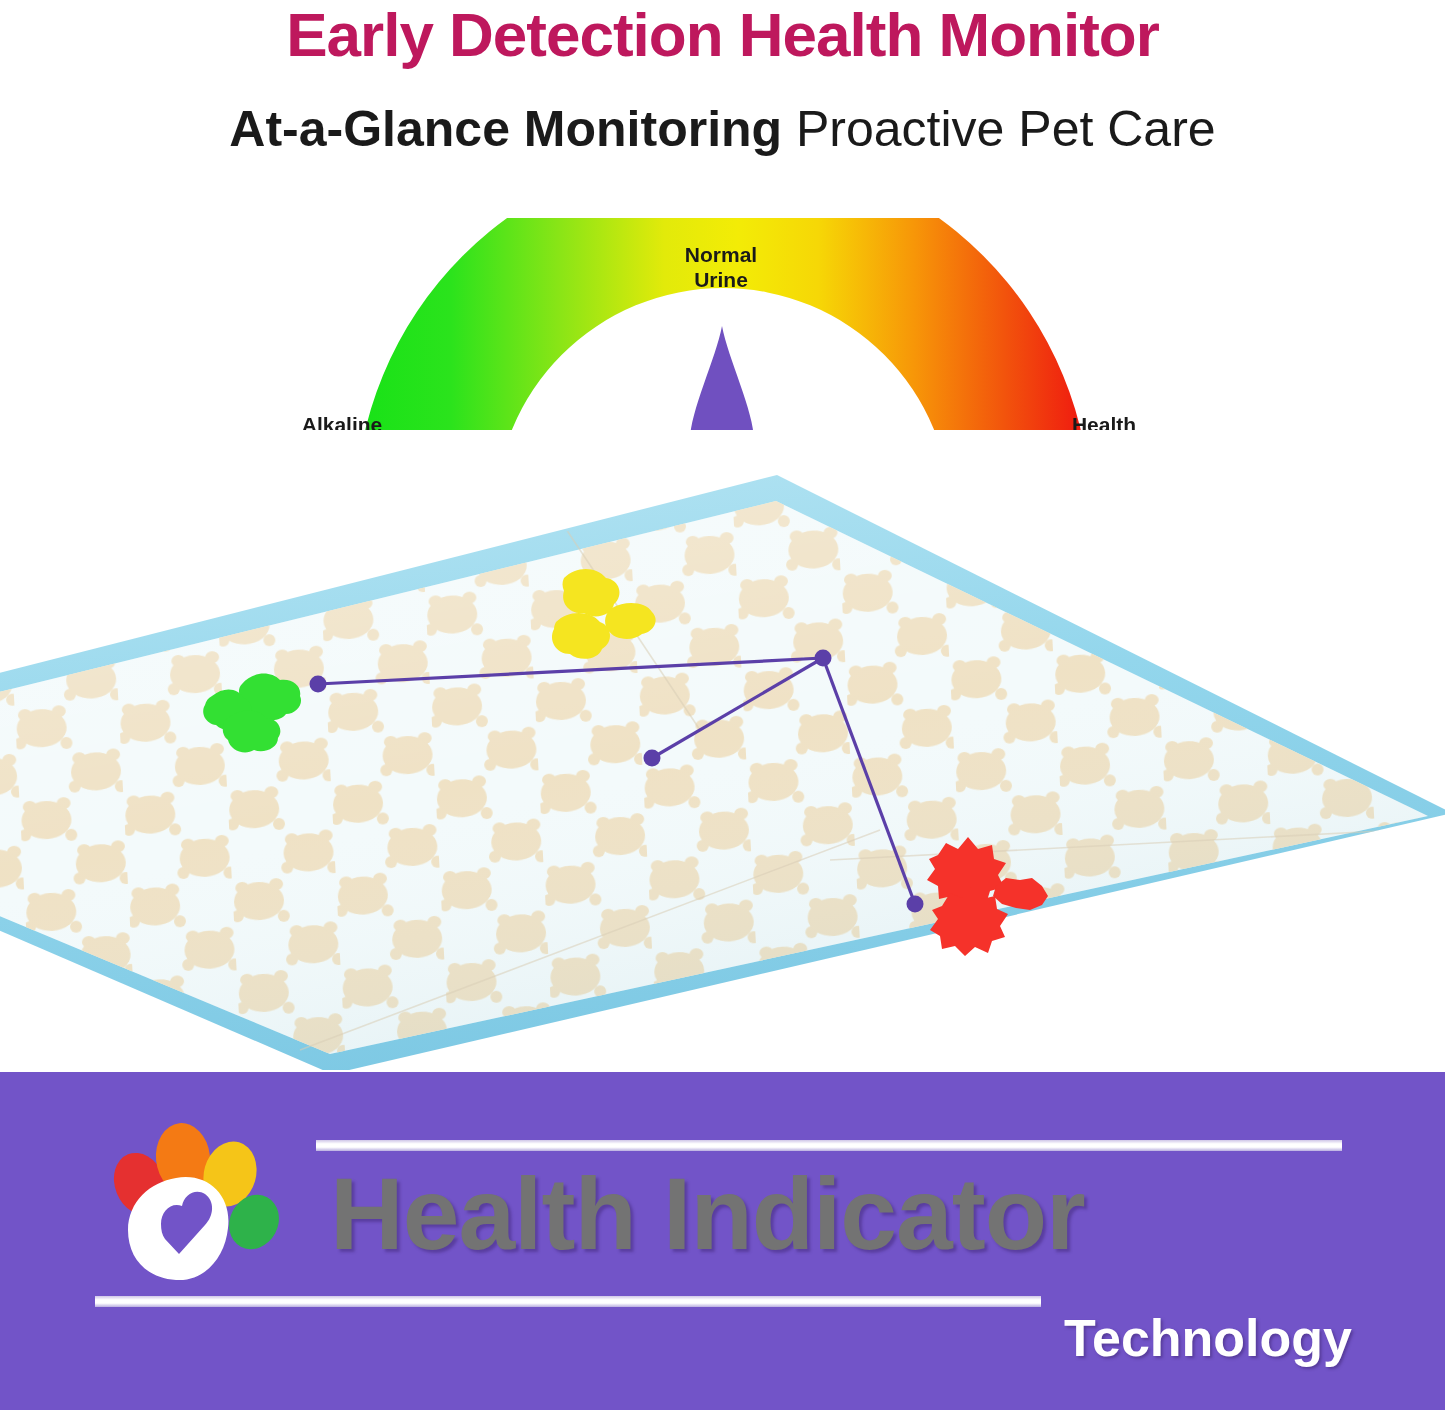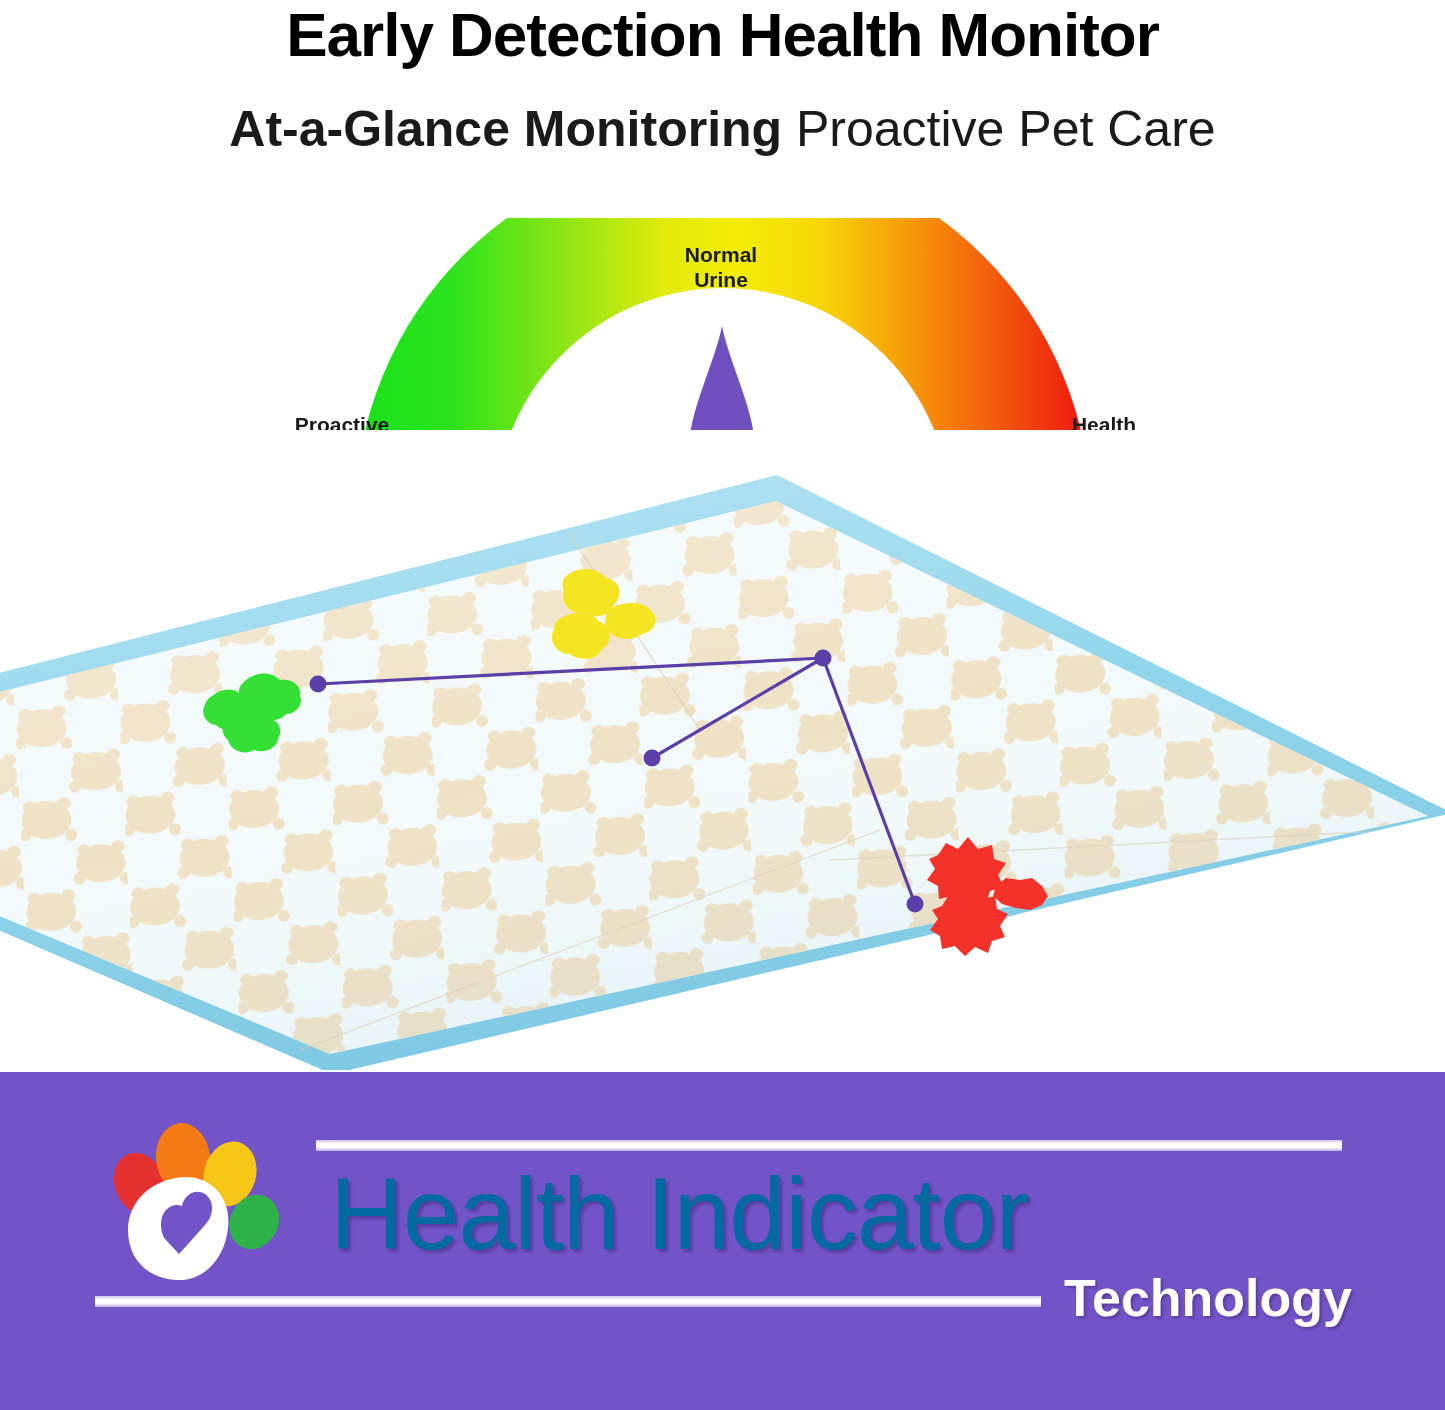--- a/index.html
+++ b/index.html
@@ -6,21 +6,21 @@
   body{
     width:1445px;height:1410px;position:relative;overflow:hidden;
     font-family:"Liberation Sans","DejaVu Sans",sans-serif;
     background:#ffffff;
   }
 
   
   #header{position:absolute;left:0;top:0;width:1445px;height:175px;}
   #main-title{
     position:absolute;left:0;top:2px;width:1445px;text-align:center;
-    font-size:62px;font-weight:bold;color:#000000;letter-spacing:-1px;
+    font-size:62px;font-weight:bold;color:#be185d;letter-spacing:-1px;
     white-space:nowrap;line-height:1.05;
   }
   #subtitle{
     position:absolute;left:0;top:102px;width:1445px;text-align:center;
     font-size:50px;color:#1a1a1a;white-space:nowrap;line-height:1.1;
   }
   #subtitle .bold{font-weight:bold;}
   #subtitle .reg{font-weight:normal;}
 
   
@@ -48,26 +48,26 @@
   #rule-top{
     position:absolute;left:316px;top:1140px;width:1026px;height:11px;
     background:linear-gradient(to bottom,#cfc6e8 0%,#ffffff 35%,#ffffff 65%,#b9aee0 100%);
   }
   #rule-bottom{
     position:absolute;left:95px;top:1296px;width:946px;height:11px;
     background:linear-gradient(to bottom,#cfc6e8 0%,#ffffff 35%,#ffffff 65%,#b9aee0 100%);
   }
   #brand-main{
     position:absolute;left:330px;top:1163px;width:1060px;
-    font-size:102px;font-weight:normal;color:#0369a1;
+    font-size:102px;font-weight:bold;color:#737373;
     letter-spacing:-1px;white-space:nowrap;line-height:1;
     text-shadow:3px 3px 3px rgba(60,35,110,0.45);
   }
   #brand-sub{
-    position:absolute;left:0;top:1272px;width:1352px;text-align:right;
+    position:absolute;left:0;top:1312px;width:1352px;text-align:right;
     font-size:52px;font-weight:bold;color:#ffffff;
     white-space:nowrap;line-height:1;
     text-shadow:2px 2px 3px rgba(60,35,110,0.5);
   }
 </style>
 </head>
 <body>
 
 <div id="header">
   <div id="main-title">Early Detection Health Monitor</div>
@@ -91,21 +91,21 @@
     </defs>
 
     <path d="M 127 298 A 368 368 0 0 1 863 298 L 723 298 A 228 228 0 0 0 267 298 Z" fill="url(#arcGrad)"></path>
   </svg>
 
   <div class="gauge-label" id="label-normal">
     <div>Normal</div>
     <div>Urine</div>
   </div>
   <div class="gauge-label" id="label-alkaline">
-    <div>Proactive</div>
+    <div>Alkaline</div>
     <div>Urine</div>
   </div>
   <div class="gauge-label" id="label-acidic">
     <div>Health</div>
     <div>Urine</div>
   </div>
 
   <svg id="droplet" viewBox="0 0 72 166">
     <path d="M36 2 C 30 34, 4 88, 4 116 C 4 144, 18 164, 36 164 C 54 164, 68 144, 68 116 C 68 88, 42 34, 36 2 Z" fill="#7050C0"></path>
   </svg>

